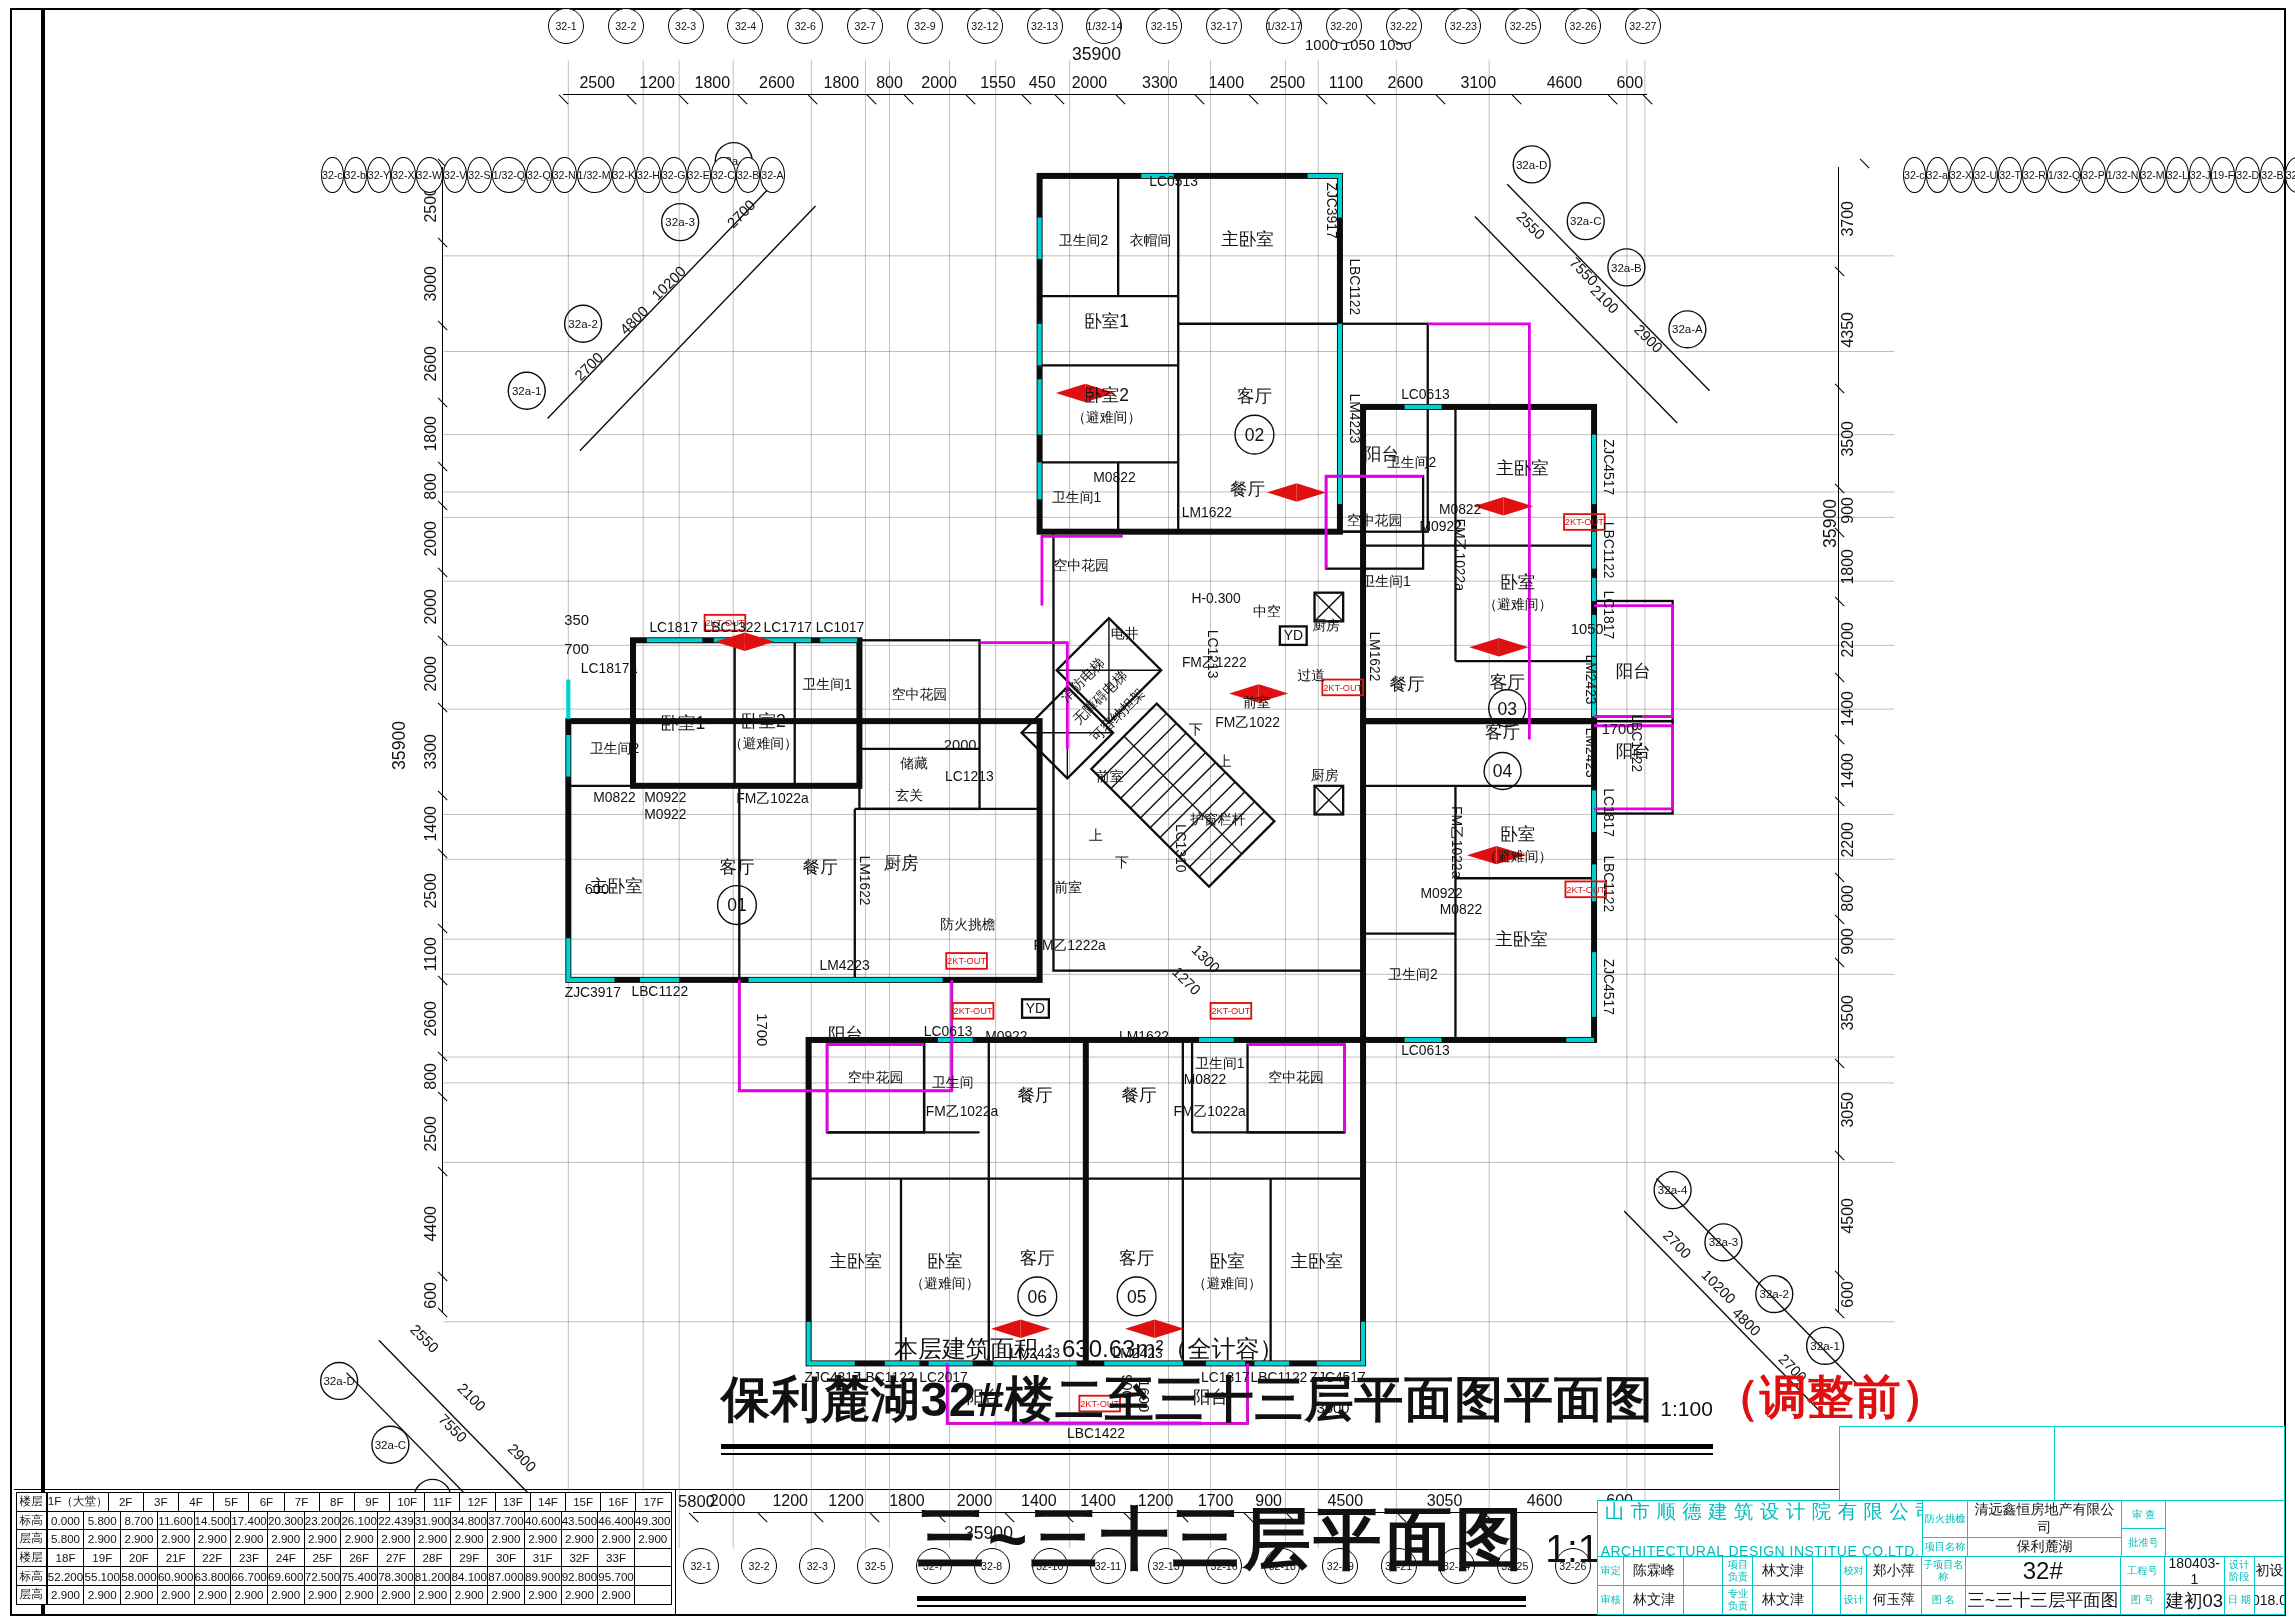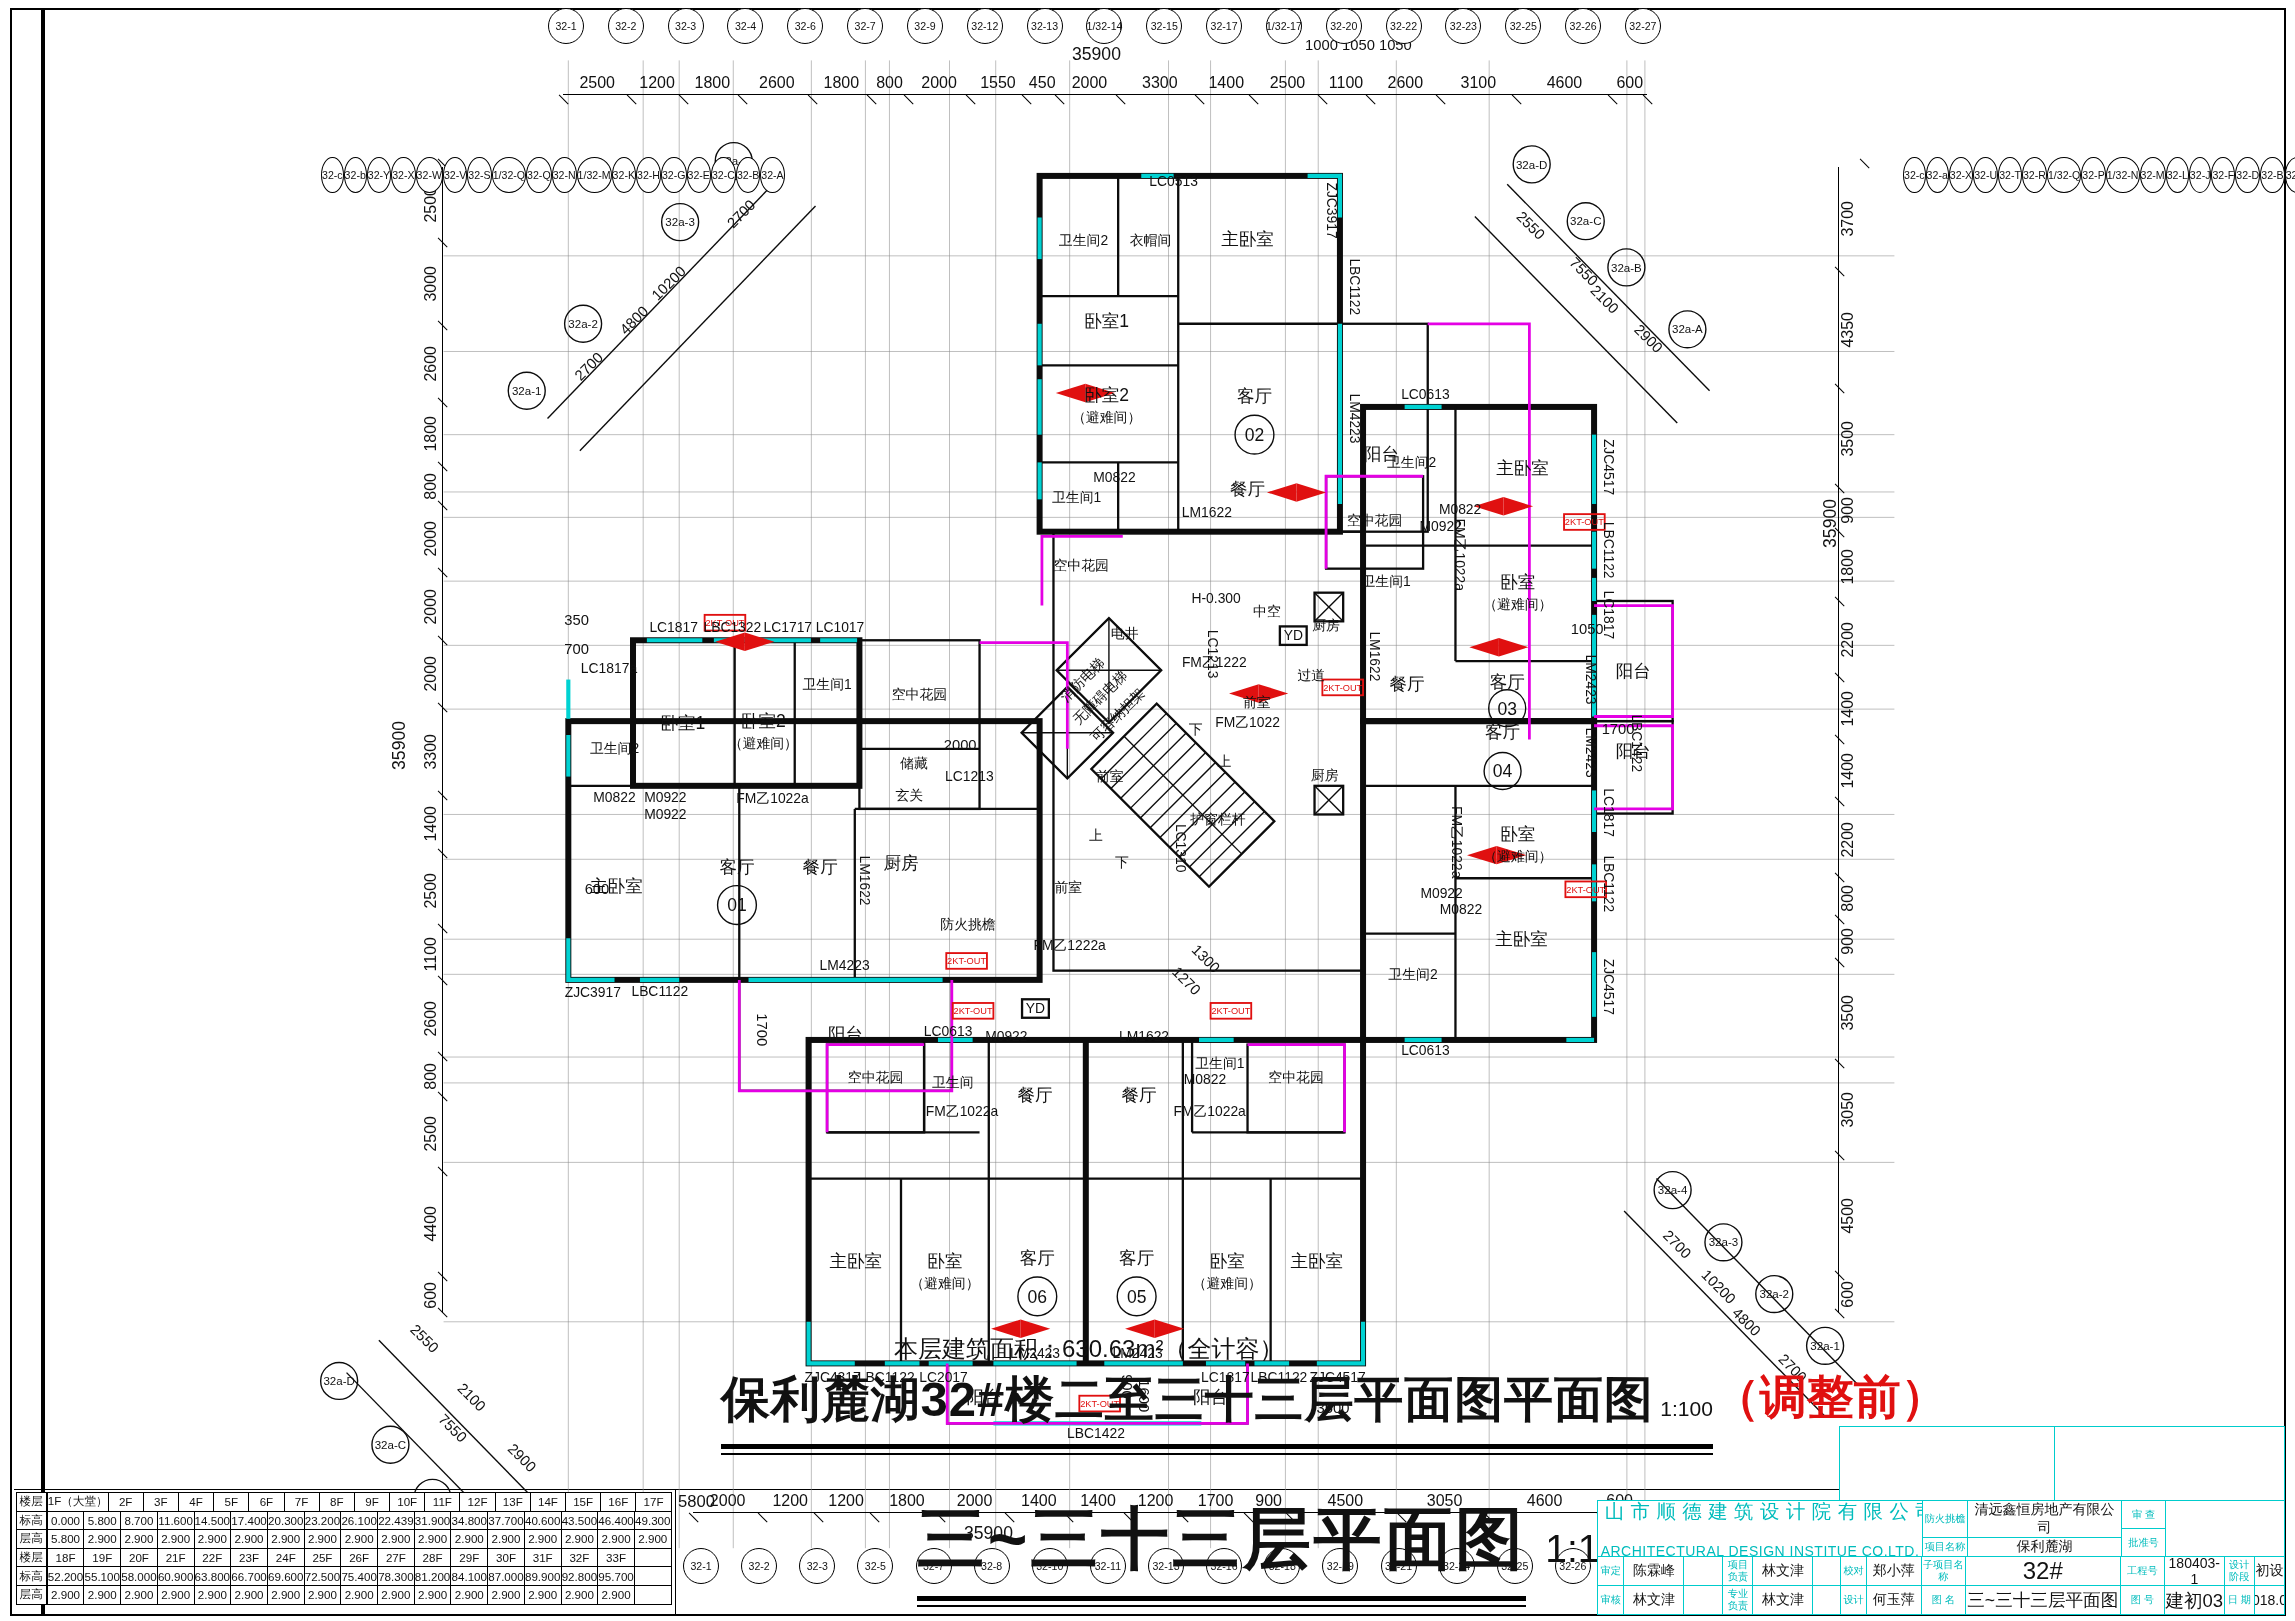--- a/index.html
+++ b/index.html
@@ -868,21 +868,21 @@
     <div class="bub">32-X</div>
     <div class="bub">32-U</div>
     <div class="bub">32-T</div>
     <div class="bub">32-R</div>
     <div class="bub">1/32-Q</div>
     <div class="bub">32-P</div>
     <div class="bub">1/32-N</div>
     <div class="bub">32-M</div>
     <div class="bub">32-L</div>
     <div class="bub">32-J</div>
-    <div class="bub">32-F</div>
+    <div class="bub">19-F</div>
     <div class="bub">32-D</div>
     <div class="bub">32-B</div>
     <div class="bub">32-A</div>
   </div>
 
 <div class="area-note">本层建筑面积：630.63m²（全计容）</div>
 <div class="main-title">
   <span class="ul"><span class="mt-text">保利麓湖32#楼二至三十三层平面图平面图</span><span class="mt-scale">1:100</span></span><span class="mt-red">（调整前）</span>
 </div>
 <div class="draw-title">

